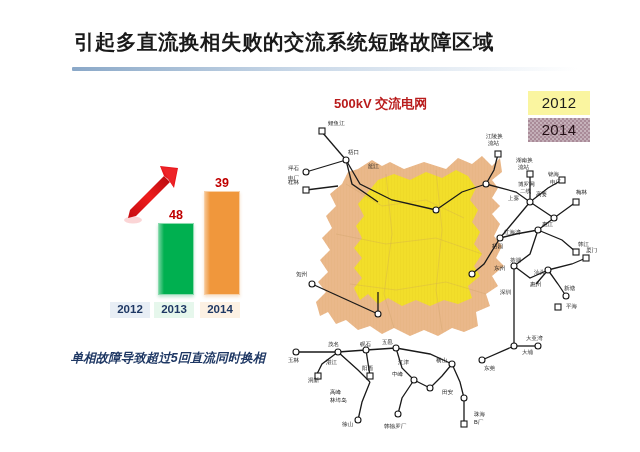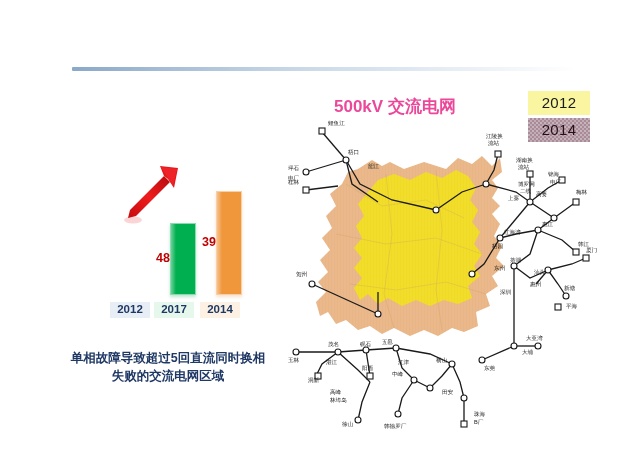--- a/index.html
+++ b/index.html
@@ -43,21 +43,21 @@
   .plot {
     position: absolute;
     left: 0; bottom: 23px;
     width: 170px; height: 127px;
   }
   .bar-col {
     position: absolute;
     bottom: 0;
     width: 40px;
     display: flex;
-    flex-direction: row;
+    flex-direction: column;
     justify-content: flex-end;
     align-items: center;
   }
   .bar-col.c0 { left: 16px; }
   .bar-col.c1 { left: 60px; }
   .bar-col.c2 { left: 106px; }
 
   .bar-value {
     font-size: 12.5px;
     font-weight: bold;
@@ -109,34 +109,35 @@
 
   .caption {
     position: absolute;
     left: 50px; top: 349px;
     width: 236px;
     text-align: center;
     font-size: 12.5px;
     font-weight: bold;
     color: #1f3864;
     line-height: 1.45;
+    font-style: italic;
   }
 
   
   .map-panel {
     position: absolute;
     left: 286px; top: 80px;
     width: 352px; height: 368px;
   }
   .map-title {
     position: absolute;
     left: 48px; top: 15px;
-    font-size: 17px;
+    font-size: 13px;
     font-weight: bold;
-    color: #ec4899;
+    color: #b91c1c;
     white-space: nowrap;
   }
   .legend {
     position: absolute;
     right: 48px; top: 11px;
     width: 62px;
   }
   .legend-swatch {
     width: 62px; height: 24px;
     line-height: 24px;
@@ -159,20 +160,21 @@
     left: 0; top: 34px;
     width: 352px; height: 330px;
   }
   .map-canvas svg { display: block; }
 </style>
 </head>
 <body>
 
 <div id="slide">
 
+  <div class="title">引起多直流换相失败的交流系统短路故障区域</div>
   <div class="title-rule"></div>
 
   <div class="chart-panel">
 
     <div class="plot">
 
 
       <div class="bar-col c1">
         <span class="bar-value">48</span>
         <div class="bar b1" style="height:72px"></div>
@@ -198,28 +200,27 @@
             <path d="M37,5 L53,7 L49,24 Z" fill="#f03030" opacity="0.55"></path>
             <ellipse cx="9" cy="58" rx="9" ry="3.5" fill="#e8161d" opacity="0.18"></ellipse>
           </g>
         </svg>
       </div>
 
     </div>
 
     <div class="axis-labels">
       <div class="year-tag y0">2012</div>
-      <div class="year-tag y1">2017</div>
+      <div class="year-tag y1">2013</div>
       <div class="year-tag y2">2014</div>
     </div>
   </div>
 
   <div class="caption">
     <div>单相故障导致超过5回直流同时换相</div>
-    <div>失败的交流电网区域</div>
   </div>
 
   <div class="map-panel">
 
     <div class="map-title">500kV 交流电网</div>
 
     <div class="legend">
       <div class="legend-swatch sw2012">2012</div>
       <div class="legend-swatch sw2014">2014</div>
     </div>

